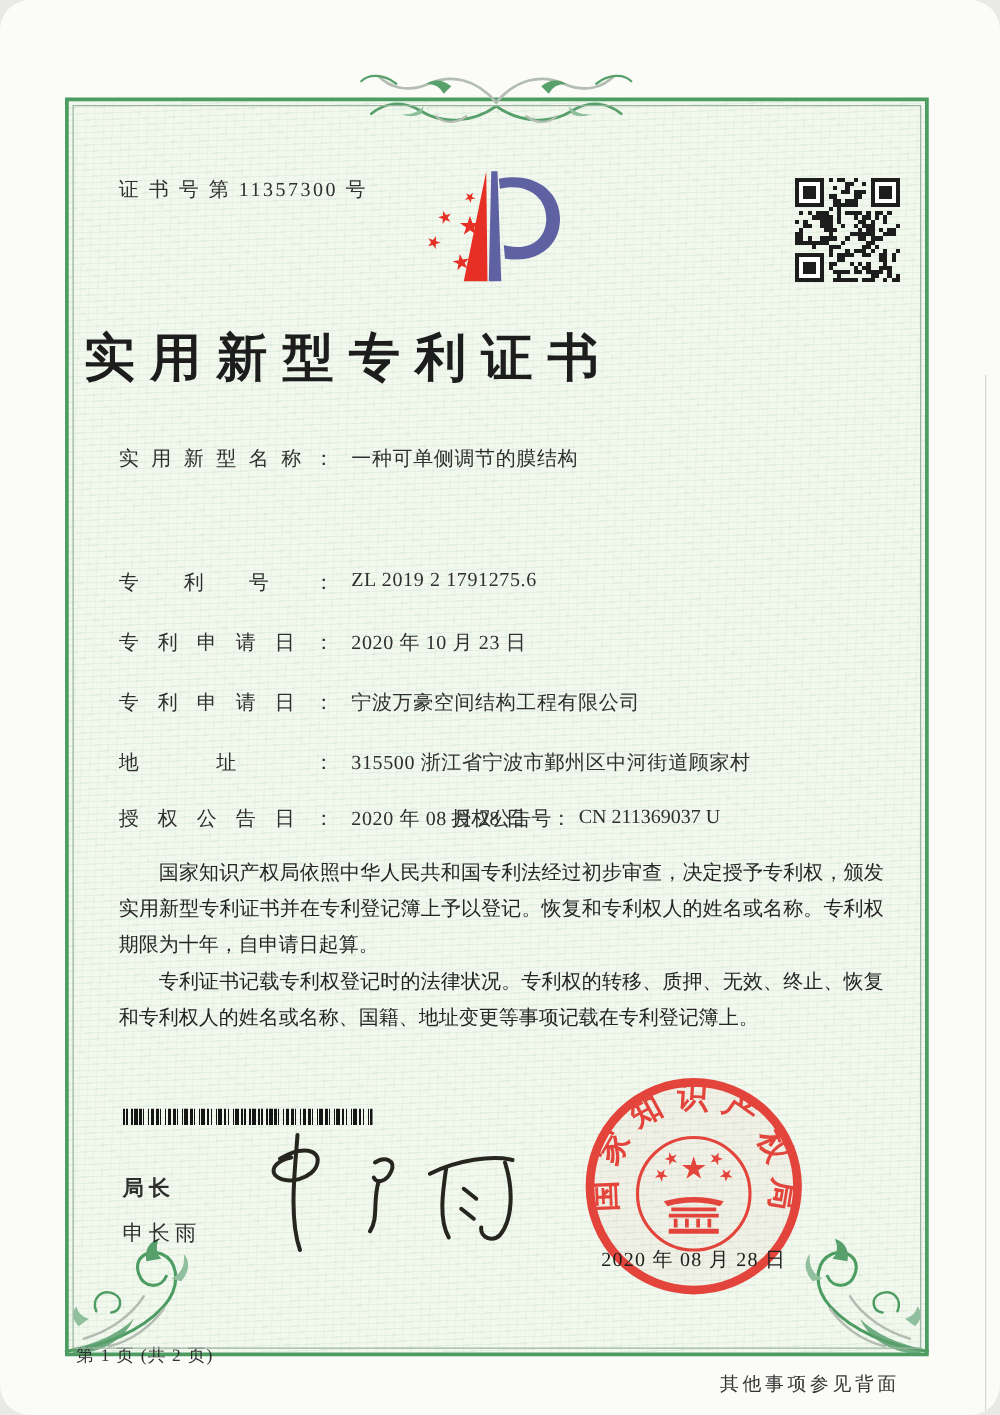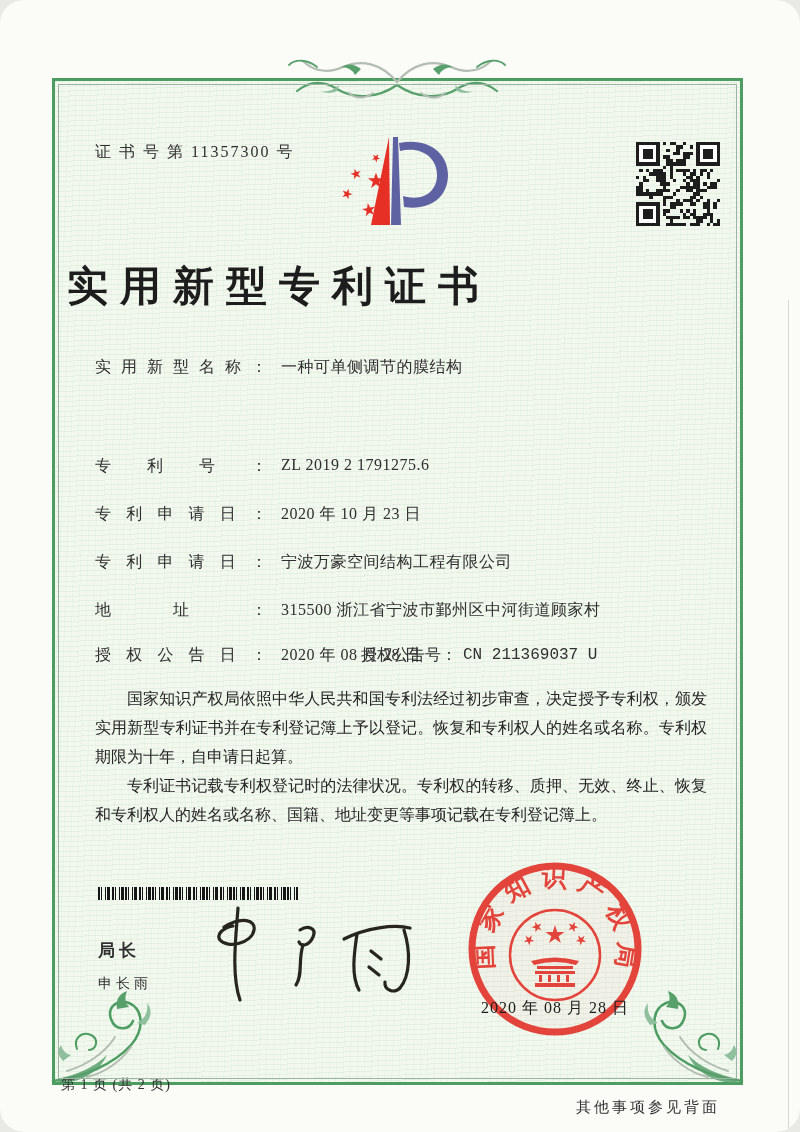--- a/index.html
+++ b/index.html
@@ -16,32 +16,32 @@
   .cert::after{content:"";position:absolute;inset:3px;border:1px solid #9cb4a1;pointer-events:none;}
   .abs{position:absolute;}
   .certno{left:40px;top:61px;font-size:16px;letter-spacing:2px;}
   .title{left:0;top:178px;width:100%;text-align:left;font-size:41px;font-weight:bold;
          letter-spacing:12px;text-indent:12px;color:#1d1d1d;}
   .field-row{position:absolute;left:40px;height:22px;font-size:16px;white-space:nowrap;}
   .flabel{display:inline-block;width:172px;text-align:justify;text-align-last:justify;vertical-align:top;}
   .fvalue{margin-left:14px;letter-spacing:0.5px;}
   .pair2{position:absolute;left:266px;top:0;white-space:nowrap;}
   .flabel2{display:inline-block;width:94px;text-align:justify;text-align-last:justify;vertical-align:top;}
-  .fvalue2{margin-left:8px;font-family:Liberation Mono, monospace;}
+  .fvalue2{margin-left:8px;}
   .paras{position:absolute;left:40px;top:603px;width:612px;font-size:16px;line-height:29px;
          color:#252525;text-align:justify;}
   .paras p{margin:0;text-indent:2em;}
   .barcode{position:absolute;left:43px;top:806px;width:200px;height:13px;
     background-image:repeating-linear-gradient(90deg,
       #151515 0 2px, rgba(0,0,0,0) 2px 3px,
       #151515 3px 4px, rgba(0,0,0,0) 4px 7px,
       #151515 7px 8px, rgba(0,0,0,0) 8px 9px,
       #151515 9px 12px, rgba(0,0,0,0) 12px 13.5px);}
   .officer-title{left:43px;top:858px;font-size:17px;letter-spacing:4px;font-weight:bold;}
-  .officer-name{left:43px;top:894px;font-size:14px;letter-spacing:4px;}
+  .officer-name{left:43px;top:894px;font-size:17px;letter-spacing:4px;}
   .sig{left:143px;top:815px;}
   .seal{left:410px;top:778px;}
   .seal-date{left:426px;top:917px;font-size:16px;letter-spacing:1px;color:#1e1e1e;}
   .page-info{left:6px;top:975px;width:610px;text-align:left;font-size:14px;letter-spacing:1px;margin-top:20px;}
   .back-note{position:absolute;left:0;top:1098px;width:720px;text-align:right;font-size:15px;
              letter-spacing:3px;color:#333;}
   .logo{position:absolute;left:280px;top:52px;}
   .qr{position:absolute;left:581px;top:61px;}
   .orn-top{position:absolute;left:222px;top:-26px;}
   .orn-bl{position:absolute;left:-8px;bottom:-6px;}

